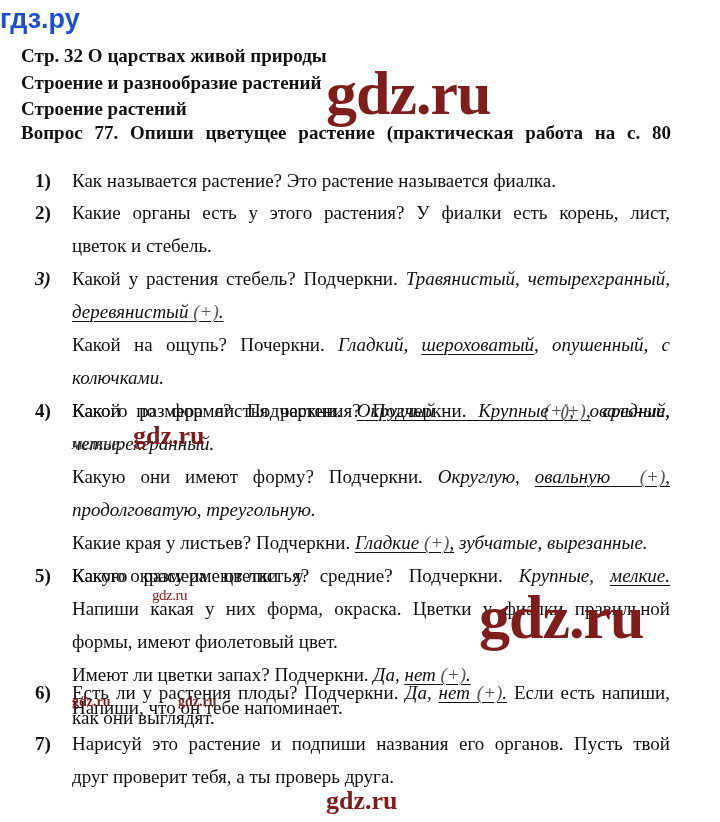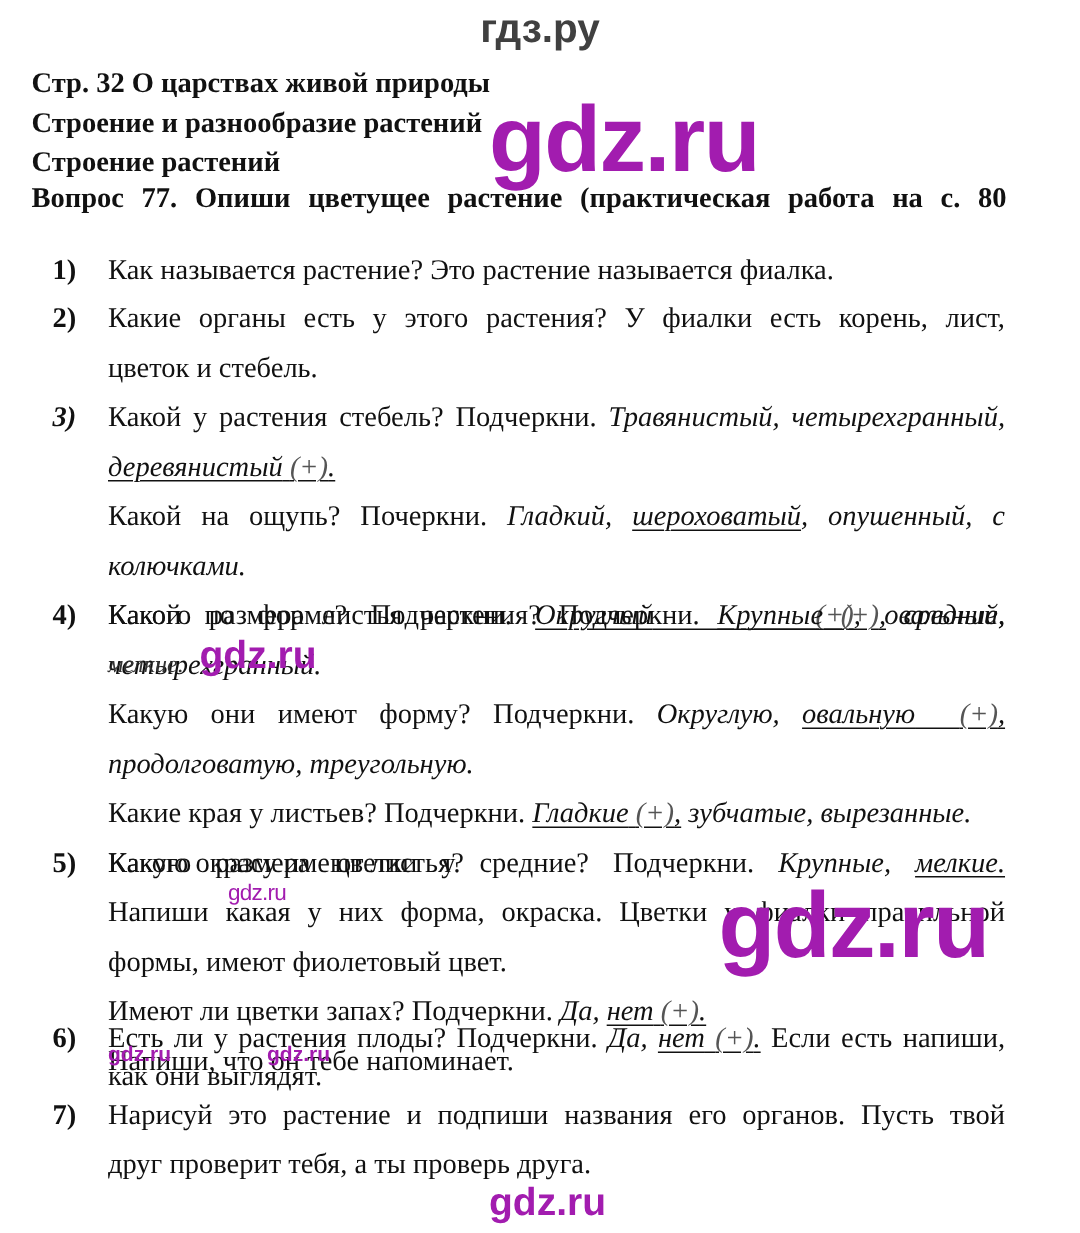--- a/index.html
+++ b/index.html
@@ -13,26 +13,25 @@
       position: relative;
       overflow: hidden;
       font-family: "Liberation Serif", "DejaVu Serif", serif;
       color: #111111;
     }
     .site-header {
       position: absolute;
       top: 4px;
       left: 0;
       width: 720px;
-      text-align: center;
       font-family: "Liberation Sans", "DejaVu Sans", sans-serif;
       font-weight: bold;
       font-size: 27px;
       letter-spacing: 0px;
-      color: #404040;
+      color: #1d4ed8;
     }
     .heading {
       position: absolute;
       left: 21px;
       font-weight: bold;
       font-size: 19px;
       line-height: 24px;
       white-space: nowrap;
       transform-origin: left top;
     }
@@ -79,23 +78,23 @@
       text-decoration: underline;
       text-underline-offset: 3px;
       text-decoration-thickness: 1px;
     }
     .plus {
       font-style: italic;
       color: #555555;
     }
     .wm {
       position: absolute;
-      font-family: Liberation Sans, sans-serif;
-      font-weight: bold;
-      color: #a21caf;
+      font-family: Liberation Serif, serif;
+      font-weight: bold;
+      color: #7f1d1d;
       white-space: nowrap;
     }
     .wm.big { font-size: 62px; letter-spacing: -1px; }
     .wm.mid { font-size: 26px; }
     .wm.small { font-size: 15px; font-weight: normal; letter-spacing: -0.5px; }
     .wm.small-b { font-size: 14px; font-weight: bold; }
     .wm.footer { font-size: 26px; }
   </style>
 </head>
 <body>

